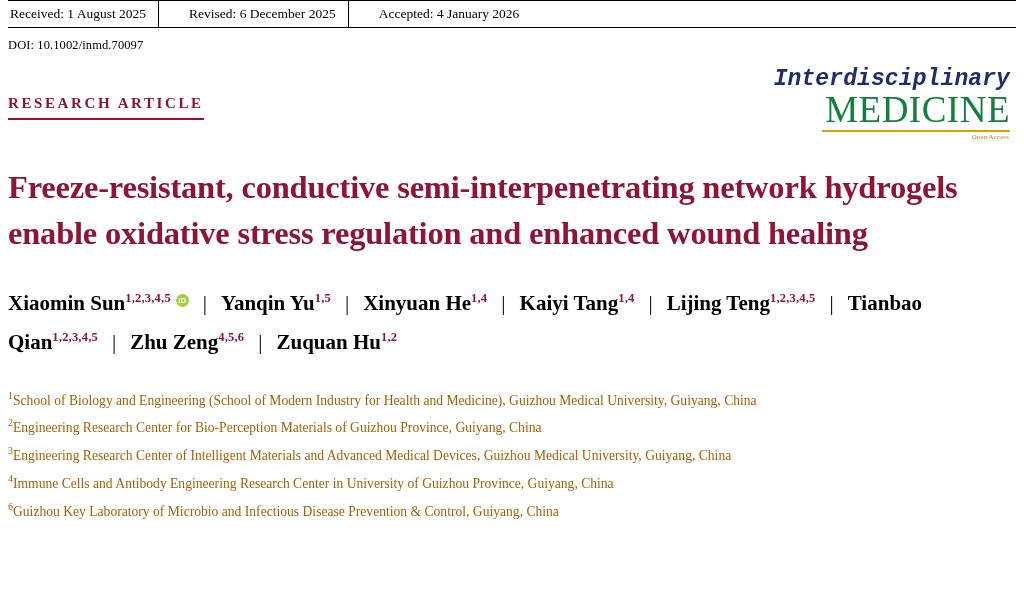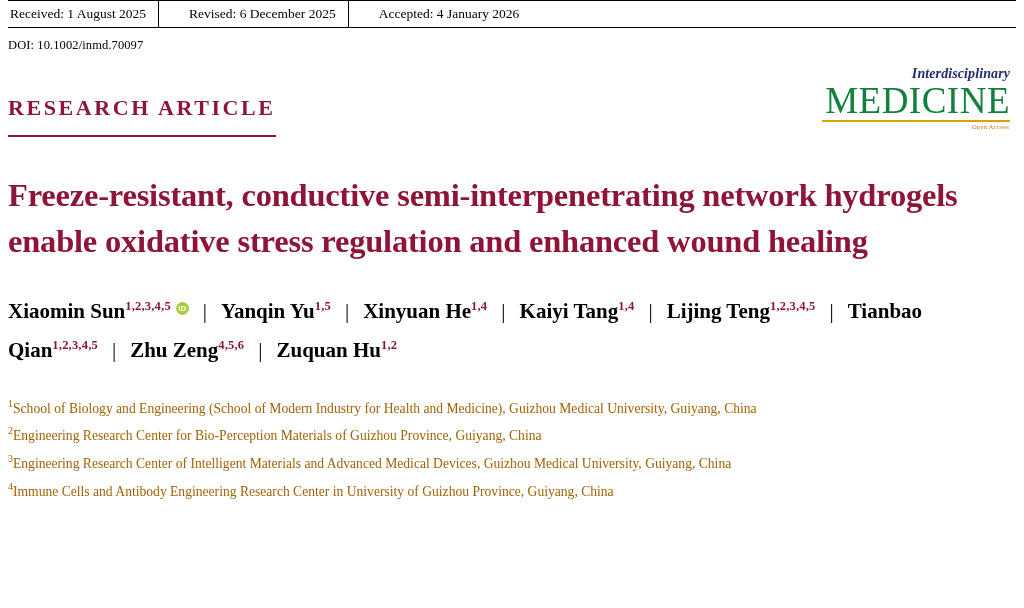--- a/index.html
+++ b/index.html
@@ -55,41 +55,41 @@
   
   .typerow {
     position: relative;
     margin-top: 22px;
     height: 66px;
   }
   .article-type {
     display: inline-block;
     font-family: "Liberation Serif", serif;
     font-weight: bold;
-    font-size: 22px;
+    font-size: 15px;
     letter-spacing: 2.6px;
     color: #8e1537;
-    padding-bottom: 14px;
+    padding-bottom: 6px;
     border-bottom: 2.5px solid #8e1537;
     position: absolute;
     left: 0;
     top: 20px;
   }
   .logo {
     position: absolute;
     right: 6px;
     top: -8px;
     text-align: right;
     width: 300px;
   }
   .logo-top {
-    font-family: Liberation Serif, serif;
+    font-family: Liberation Mono, monospace;
     font-style: italic;
     font-weight: bold;
-    font-size: 14px;
+    font-size: 23px;
     color: #1f2d6e;
     line-height: 1.05;
     letter-spacing: 0.1px;
   }
   .logo-main {
     font-family: Liberation Serif, serif;
     font-size: 37px;
     color: #15803d;
     line-height: 1.02;
     letter-spacing: 0.5px;
@@ -103,21 +103,21 @@
   .logo-oa {
     font-size: 6.5px;
     color: #d06f12;
     letter-spacing: 0.3px;
     margin-top: 1px;
     padding-right: 1px;
   }
 
   
   .title {
-    margin-top: 32px;
+    margin-top: 24px;
     color: #8e1537;
     font-family: "Liberation Serif", serif;
     font-weight: bold;
     font-size: 32.5px;
     line-height: 1.4;
     letter-spacing: -0.2px;
     max-width: 990px;
   }
 
   
@@ -207,15 +207,16 @@
 
   <div class="title">Freeze-resistant, conductive semi-interpenetrating network hydrogels enable oxidative stress regulation and enhanced wound healing</div>
 
   <div class="authors"><span class="author"><span class="author-name">Xiaomin Sun</span><span class="sup">1,2,3,4,5</span><span class="orcid"></span></span><span class="sep">|</span><span class="author"><span class="author-name">Yanqin Yu</span><span class="sup">1,5</span></span><span class="sep">|</span><span class="author"><span class="author-name">Xinyuan He</span><span class="sup">1,4</span></span><span class="sep">|</span><span class="author"><span class="author-name">Kaiyi Tang</span><span class="sup">1,4</span></span><span class="sep">|</span><span class="author"><span class="author-name">Lijing Teng</span><span class="sup">1,2,3,4,5</span></span><span class="sep">|</span><span class="author"><span class="author-name">Tianbao Qian</span><span class="sup">1,2,3,4,5</span></span><span class="sep">|</span><span class="author"><span class="author-name">Zhu Zeng</span><span class="sup">4,5,6</span></span><span class="sep">|</span><span class="author"><span class="author-name">Zuquan Hu</span><span class="sup">1,2</span></span></div>
 
   <div class="affils">
       <div class="affil"><span class="num">1</span><span>School of Biology and Engineering (School of Modern Industry for Health and Medicine), Guizhou Medical University, Guiyang, China</span></div>
       <div class="affil"><span class="num">2</span><span>Engineering Research Center for Bio-Perception Materials of Guizhou Province, Guiyang, China</span></div>
       <div class="affil"><span class="num">3</span><span>Engineering Research Center of Intelligent Materials and Advanced Medical Devices, Guizhou Medical University, Guiyang, China</span></div>
       <div class="affil"><span class="num">4</span><span>Immune Cells and Antibody Engineering Research Center in University of Guizhou Province, Guiyang, China</span></div>
+      <div class="affil"><span class="num">6</span><span>Guizhou Key Laboratory of Microbio and Infectious Disease Prevention &amp; Control, Guiyang, China</span></div>
     </div>
 
 </div>
 
 </body></html>

